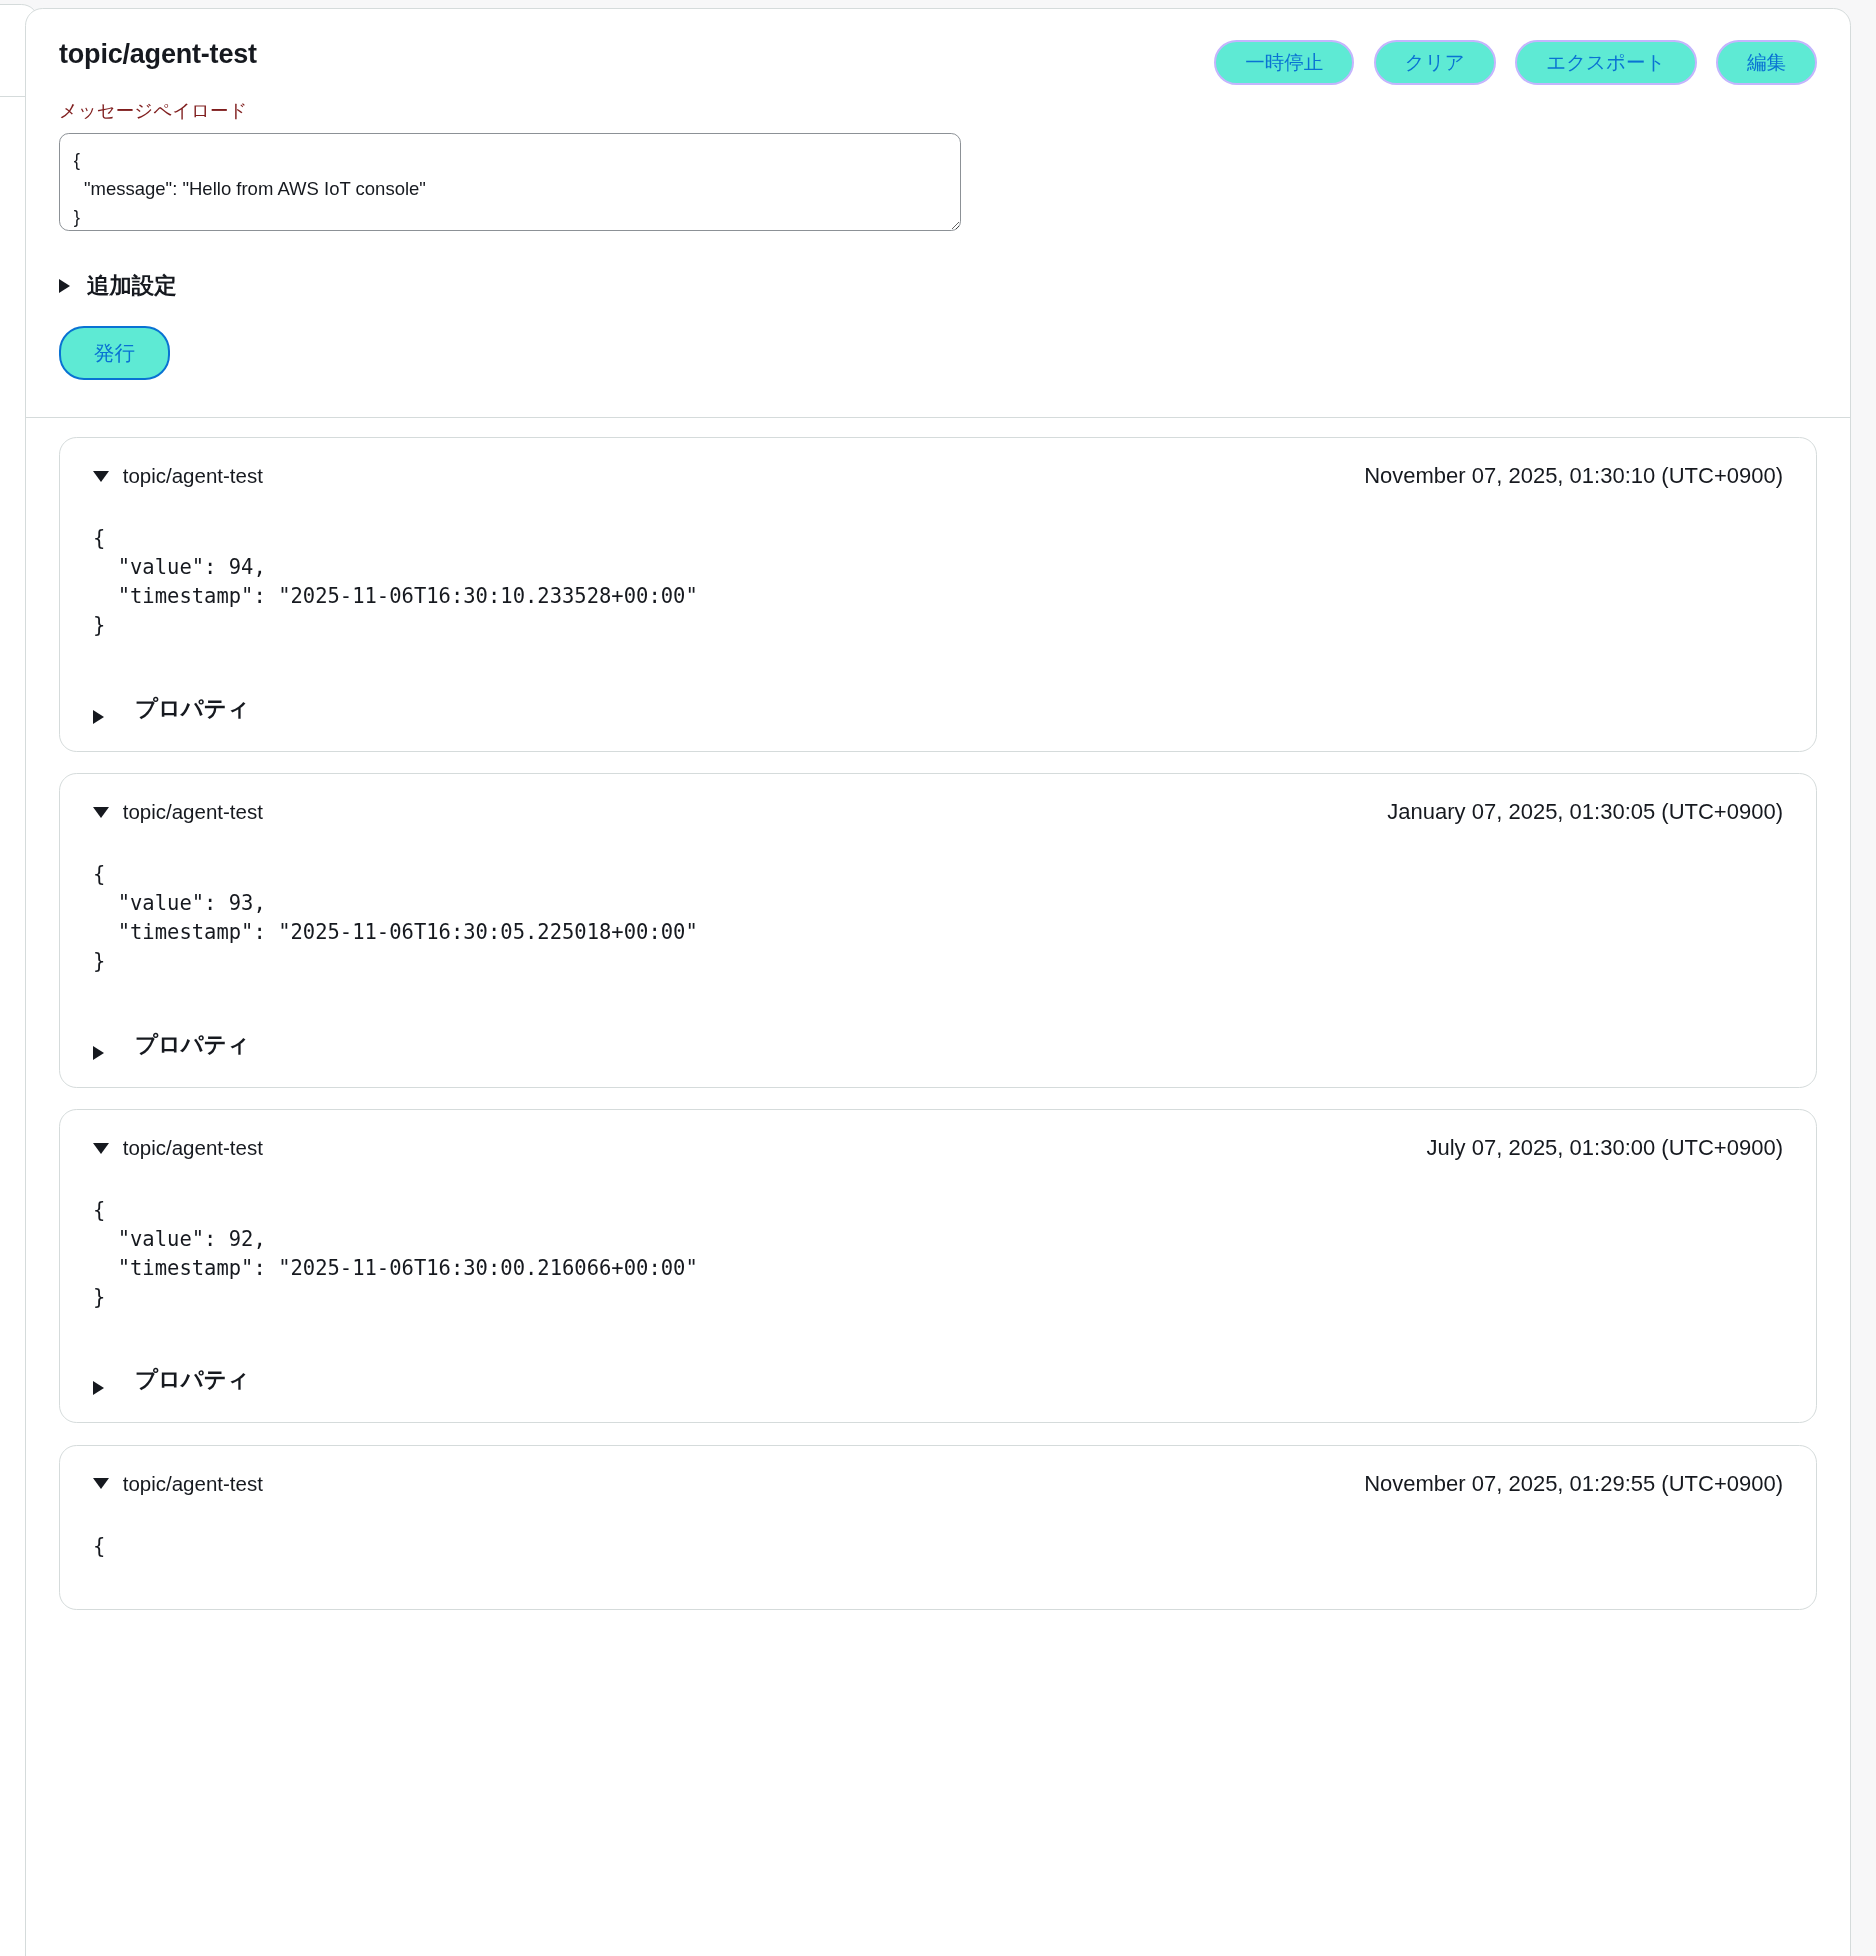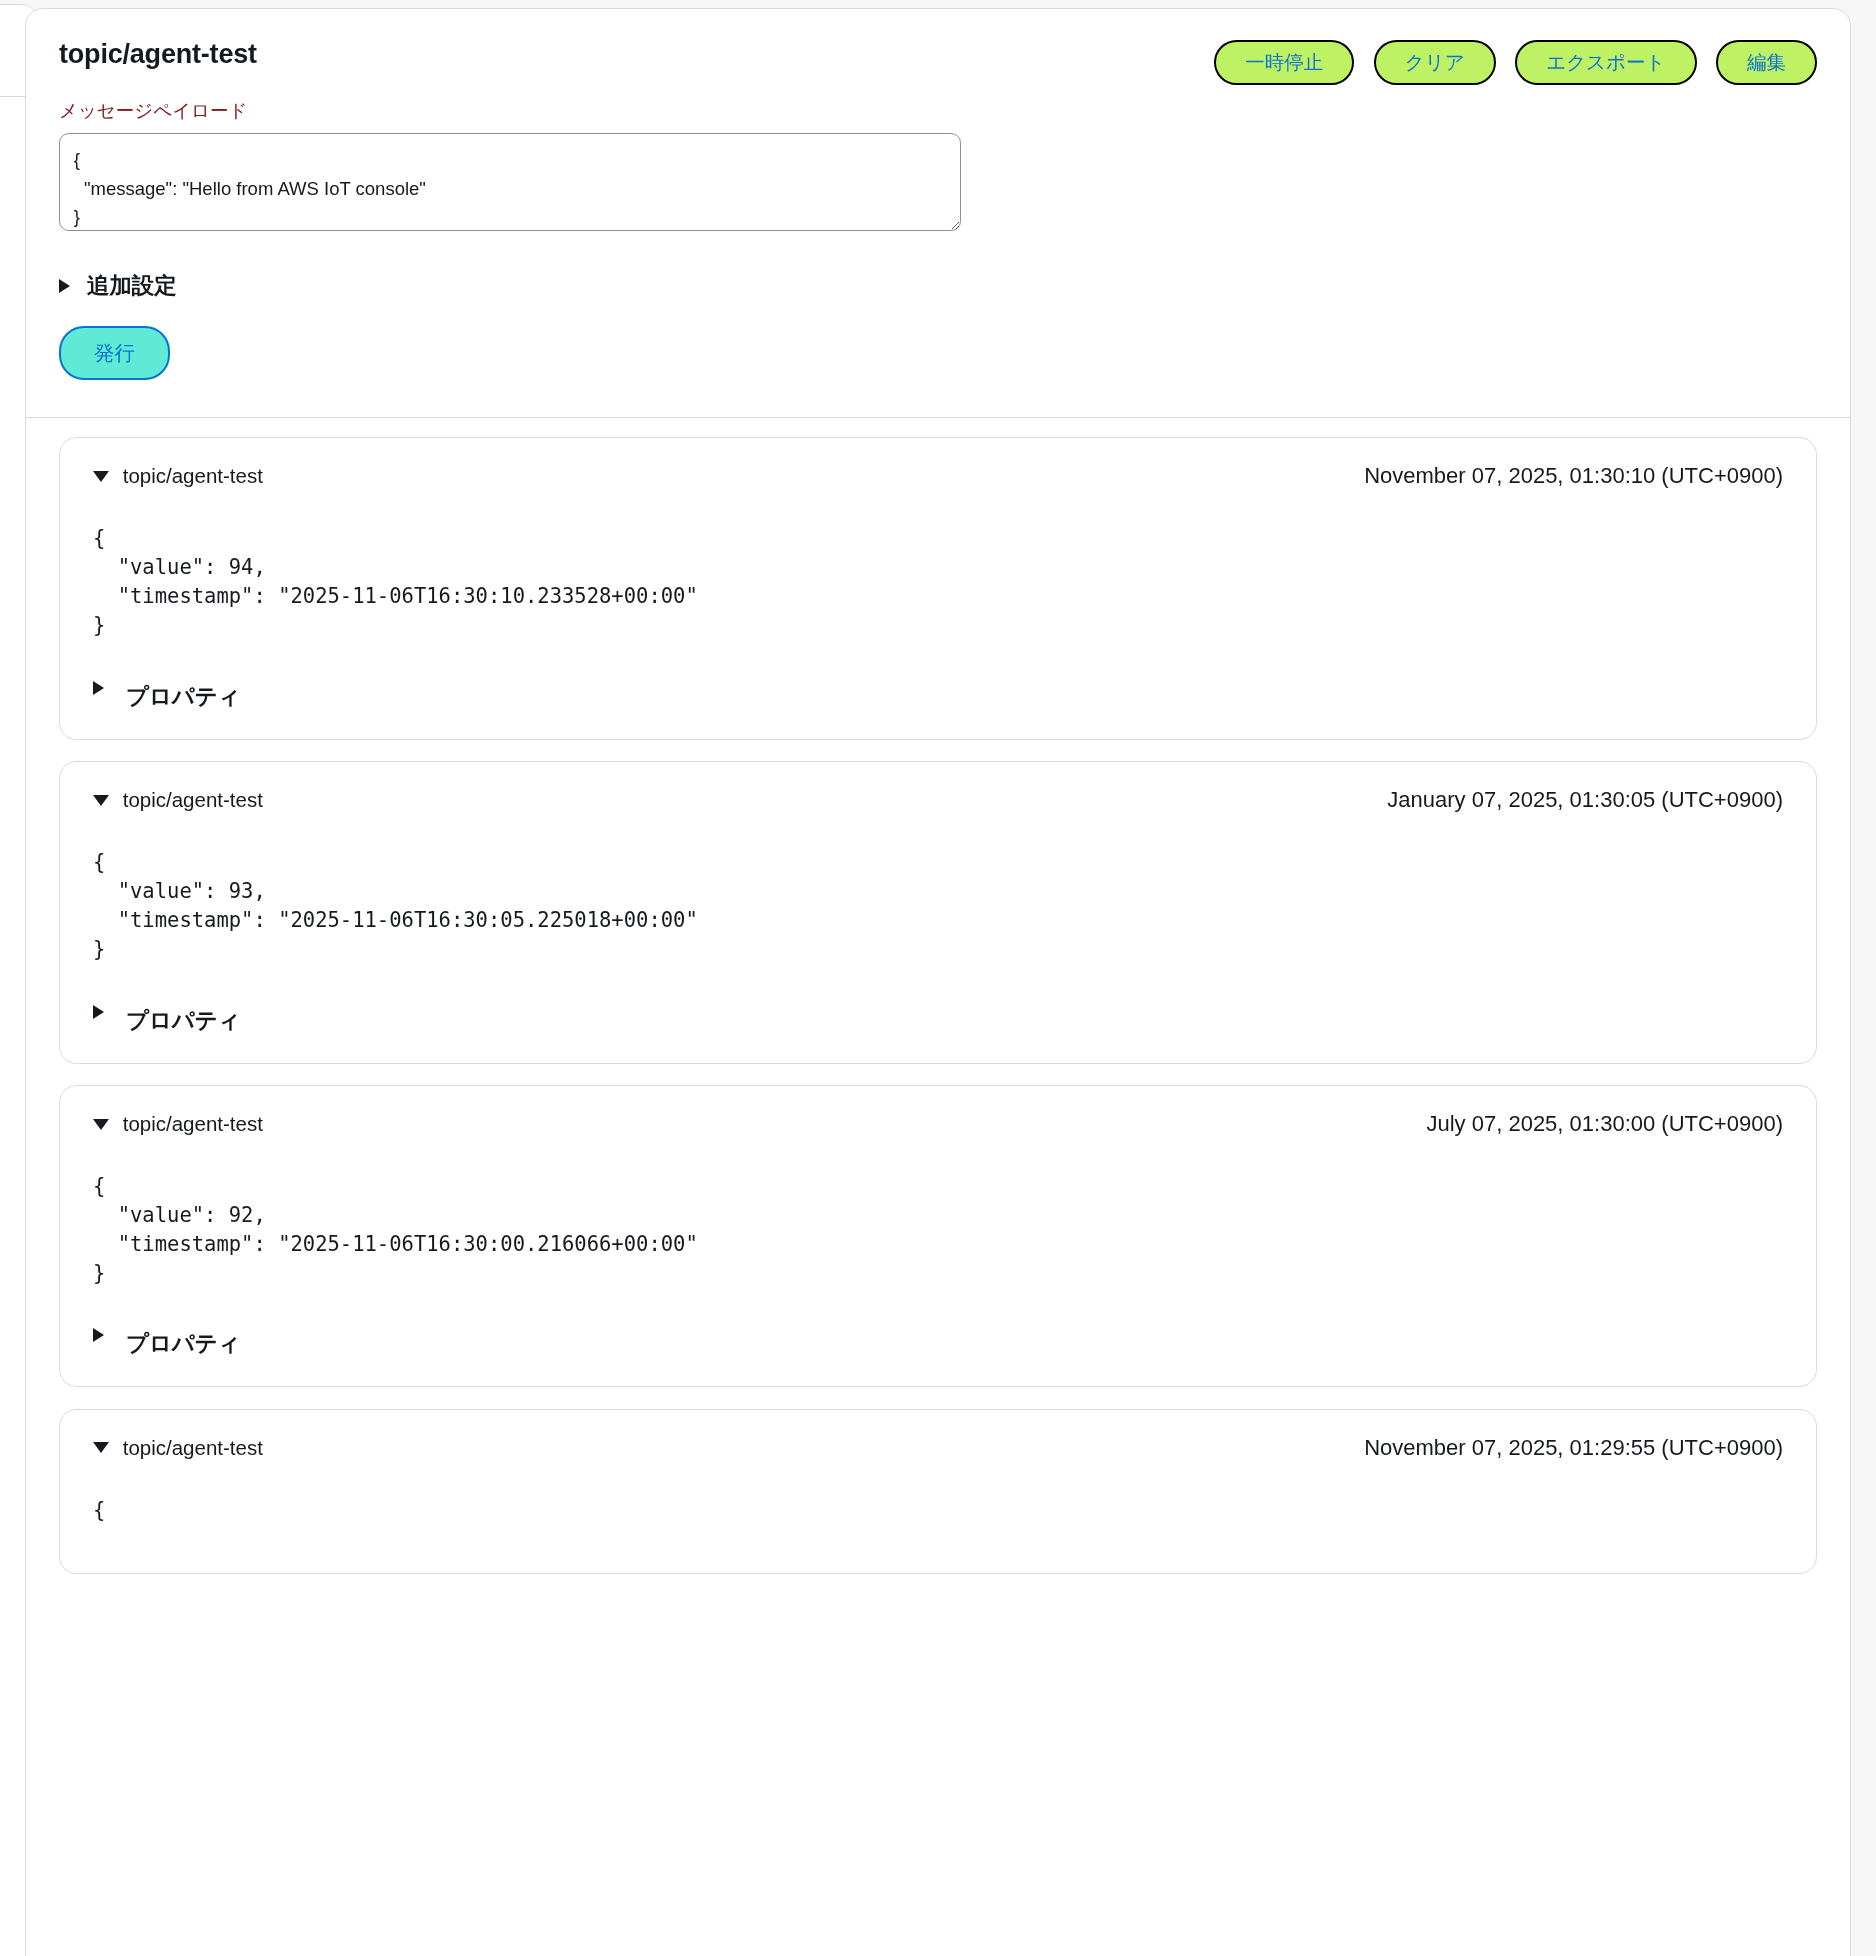--- a/index.html
+++ b/index.html
@@ -41,23 +41,23 @@
   .pane-header {
     display: flex; align-items: flex-start; justify-content: space-between;
     padding: 29px 33px 0 33px;
   }
   .topic-title {
     font-size: 27px; font-weight: bold; letter-spacing: -0.2px;
     color: #16191f; line-height: 1.2; margin: 0;
   }
   .header-actions { display: flex; gap: 19.5px; align-items: center; padding-top: 2px; }
   .btn-outline {
-    border: 2px solid #000000;
+    border: 2px solid #c4b5fd;
     color: #0972d3;
-    background: #bef264;
+    background: #5eead4;
     border-radius: 23.4px;
     font-size: 19.5px;
     font-family: "Liberation Sans", sans-serif;
     padding: 8.8px 29px;
     cursor: pointer;
     white-space: nowrap;
     line-height: 1.2;
   }
 
   .field-label {
@@ -137,22 +137,22 @@
   .msg-body {
     font-family: "DejaVu Sans Mono", monospace;
     font-size: 20.5px;
     line-height: 1.42;
     color: #16191f;
     white-space: pre;
     margin-top: 35px;
   }
 
   .msg-props {
-    display: flex; align-items: flex-start; gap: 22px;
-    margin-top: 40px; cursor: pointer; user-select: none;
+    display: flex; align-items: flex-end; gap: 31px;
+    margin-top: 52px; cursor: pointer; user-select: none;
   }
   .msg-props-label { font-size: 22.4px; font-weight: bold; color: #16191f; }
 </style>
 </head>
 <body>
 
 <div class="frame-left-outer"></div>
 <div class="frame-left-outer-divider"></div>
 
 <div class="outer-card">

